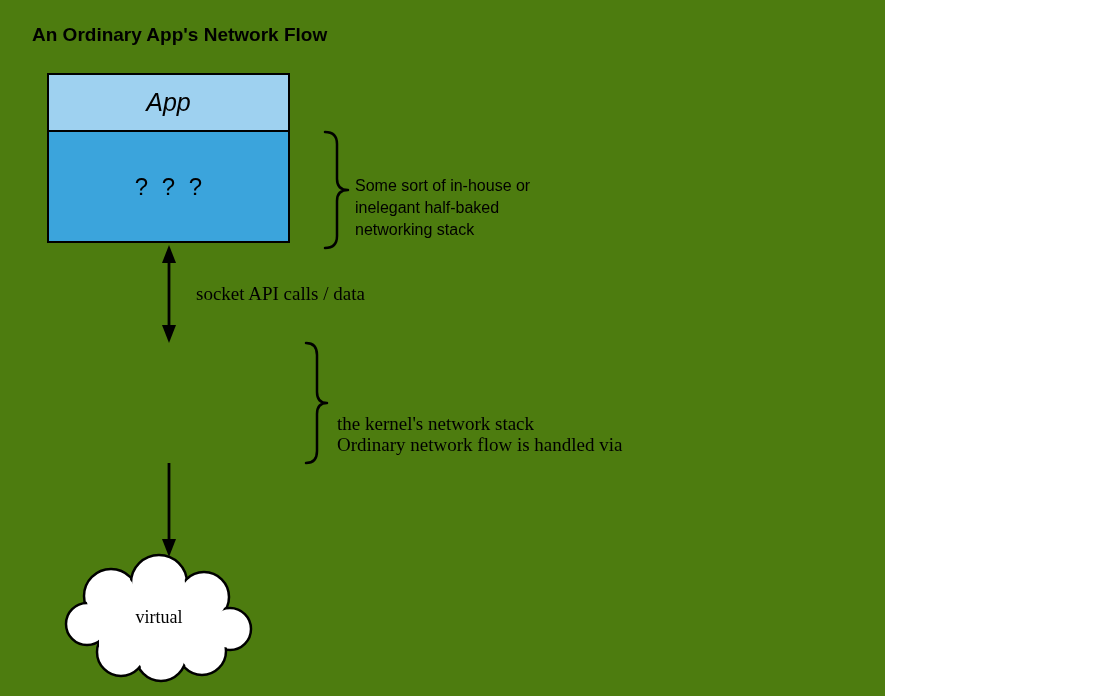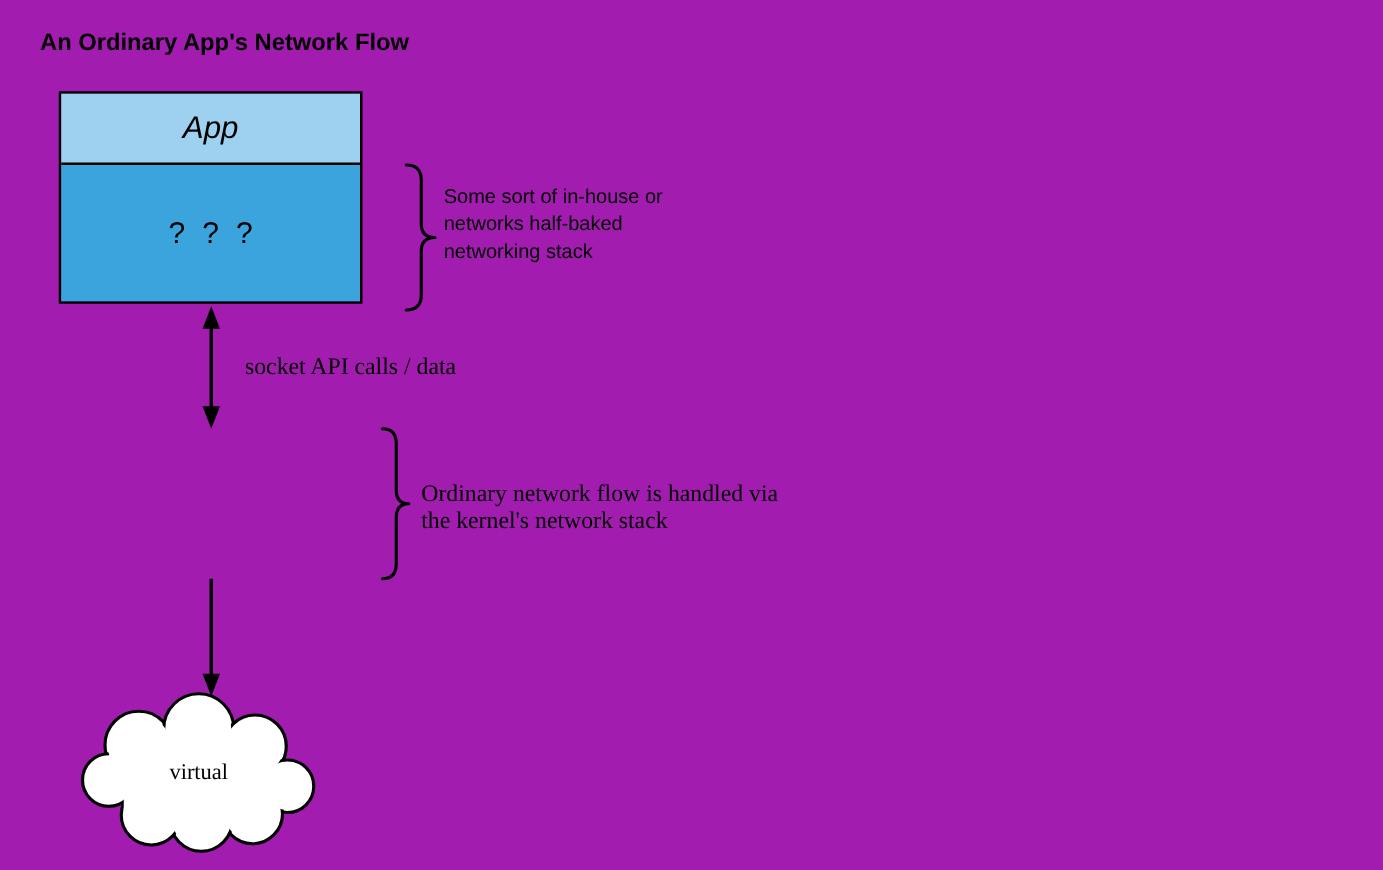--- a/index.html
+++ b/index.html
@@ -1,23 +1,23 @@
 <!DOCTYPE html>
 <html><head>
 <meta charset="utf-8">
 <style>
   * { margin: 0; padding: 0; box-sizing: border-box; }
   html, body { background: #ffffff; }
   body { font-family: "Liberation Sans", sans-serif; }
 
   .canvas {
     position: relative;
-    width: 1106px;
+    width: 885px;
     height: 696px;
-    background: #a21caf;
+    background: #4d7c0f;
     overflow: hidden;
   }
 
   .title {
     position: absolute;
     left: 32px;
     top: 24px;
     font-size: 19px;
     font-weight: bold;
     color: #000000;
@@ -75,20 +75,21 @@
   .arrow-line { stroke: #000000; stroke-width: 2.8; }
   .arrow-head { fill: #000000; stroke: none; }
 
   .brace1 { left: 322px; top: 130px; }
   .brace2 { left: 303px; top: 341px; }
 
   .note {
     position: absolute;
     color: #000000;
     white-space: nowrap;
+    margin-top: 28px;
   }
   .note1 {
     left: 355px;
     top: 147px;
     font-size: 16px;
     line-height: 22px;
   }
   .note2 {
     left: 337px;
     top: 385px;
@@ -139,40 +140,40 @@
       <span class="layer-label">? ? ?</span>
     </div>
   </div>
 
   <svg class="shape brace1" width="28" height="120" viewBox="0 0 28 120">
     <path class="brace-path" d="M 3 2 Q 15 2 15 14 L 15 49 Q 15 60 26 60 Q 15 60 15 71 L 15 106 Q 15 118 3 118"></path>
   </svg>
 
   <div class="note note1">
     <div>Some sort of in-house or</div>
-    <div>networks half-baked</div>
+    <div>inelegant half-baked</div>
     <div>networking stack</div>
   </div>
 
   <svg class="shape arrow1" width="22" height="100" viewBox="0 0 22 100">
     <line class="arrow-line" x1="11" y1="16" x2="11" y2="84"></line>
     <polygon class="arrow-head" points="11,1 4,19 18,19"></polygon>
     <polygon class="arrow-head" points="11,99 4,81 18,81"></polygon>
   </svg>
 
   <div class="socket-label mono">socket API calls / data</div>
 
 
   <svg class="shape brace2" width="26" height="124" viewBox="0 0 26 124">
     <path class="brace-path" d="M 3 2 Q 14 2 14 14 L 14 51 Q 14 62 24 62 Q 14 62 14 73 L 14 110 Q 14 122 3 122"></path>
   </svg>
 
   <div class="note note2 mono">
+    <div>the kernel's network stack</div>
     <div>Ordinary network flow is handled via</div>
-    <div>the kernel's network stack</div>
   </div>
 
   <svg class="shape arrow2" width="22" height="96" viewBox="0 0 22 96">
     <line class="arrow-line" x1="11" y1="1" x2="11" y2="78"></line>
     <polygon class="arrow-head" points="11,95 4,77 18,77"></polygon>
   </svg>
 
   <svg class="cloud-svg shape" width="190" height="132" viewBox="0 0 190 132">
     <g>
       <circle class="cloud-fill" cx="47" cy="44" r="27"></circle>

